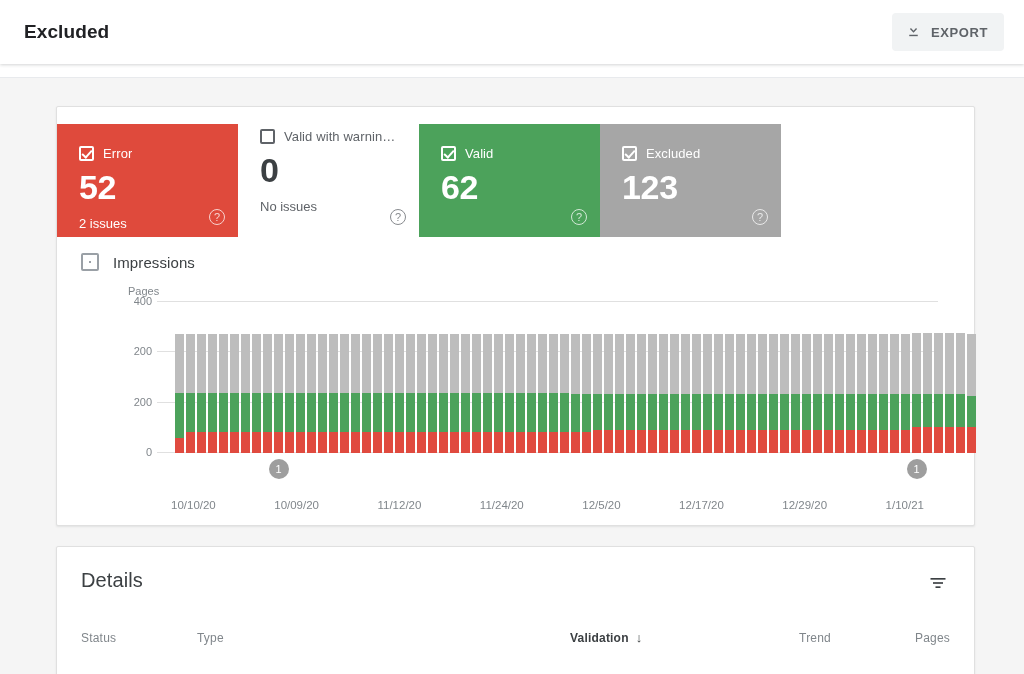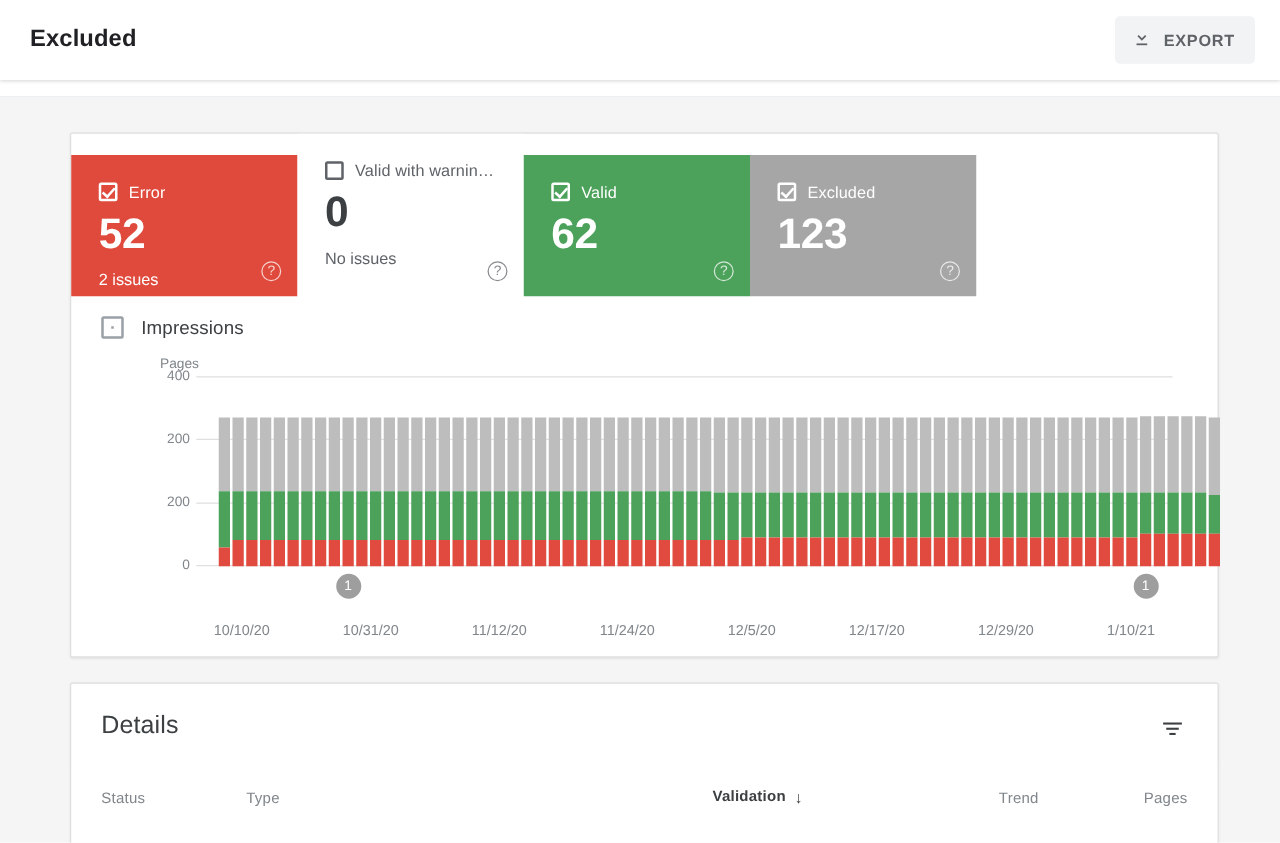--- a/index.html
+++ b/index.html
@@ -289,21 +289,21 @@
   .details-head {
     display: flex;
     align-items: center;
     margin-top: 38px;
     font-size: 12px;
     color: #80868b;
     letter-spacing: .2px;
   }
   .col-status     { width: 116px; }
   .col-type       { flex: 1; }
-  .col-validation { width: 170px; font-weight: 700; color: #3c4043; display: flex; align-items: flex-start; gap: 7px; cursor: pointer; }
+  .col-validation { width: 170px; font-weight: 700; color: #3c4043; display: flex; align-items: center; gap: 7px; cursor: pointer; }
   .col-trend      { width: 150px; text-align: center; }
   .col-pages      { width: 60px; text-align: right; }
   .sort-arrow     { font-size: 13px; }
 </style>
 </head>
 <body>
 
 <div class="app-header">
   <div class="page-title">Excluded</div>
   <button class="export-button">
@@ -751,21 +751,21 @@
               <div class="seg-valid" style="height: 31.2067px;"></div>
               <div class="seg-error" style="height: 26.1733px;"></div>
             </div>
           </div>
         <div id="annotation-layer">
             <div class="annotation" style="left: 221.5px;">1</div>
             <div class="annotation" style="left: 859.5px;">1</div>
           </div>
         <div class="x-labels" id="x-labels">
             <span>10/10/20</span>
-            <span>10/31/20</span>
+            <span>10/09/20</span>
             <span>11/12/20</span>
             <span>11/24/20</span>
             <span>12/5/20</span>
             <span>12/17/20</span>
             <span>12/29/20</span>
             <span>1/10/21</span>
           </div>
       </div>
 
     </div>

